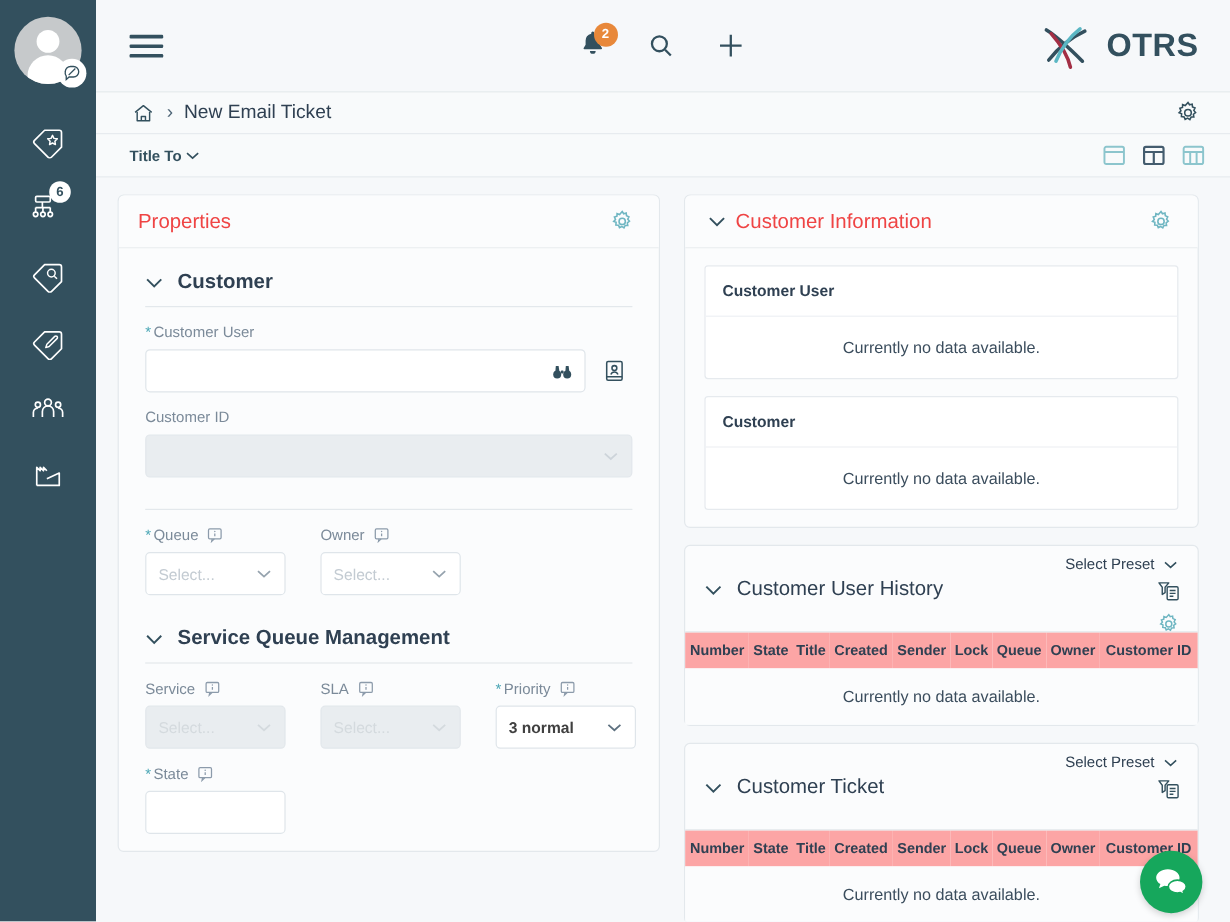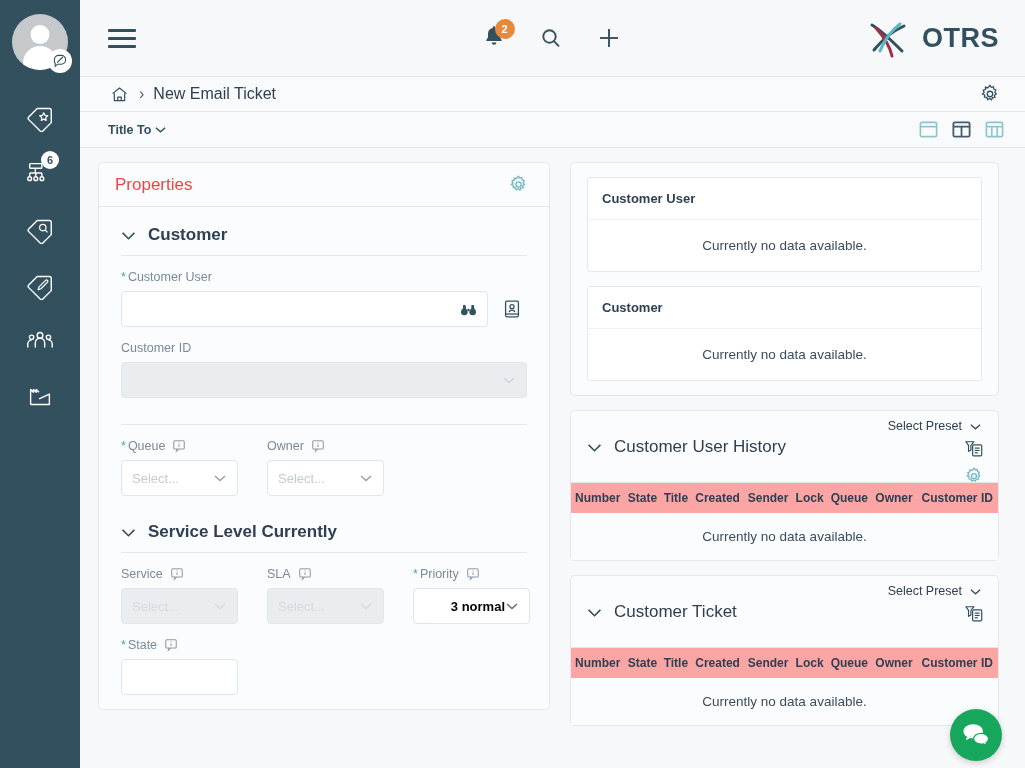--- a/index.html
+++ b/index.html
@@ -155,21 +155,21 @@
     width: 30px; height: 32px;
     display: flex; align-items: center; justify-content: center;
     cursor: pointer;
   }
   .select {
     height: 36px; border-radius: 4px;
     border: 1px solid #dfe5ea; background: #fff;
     display: flex; align-items: center; padding: 0 10px;
     font-size: 13px; cursor: pointer;
   }
-  .select .val { flex: 1; color: #000000; font-weight: bold; text-align: right; }
+  .select .val { flex: 1; color: #404040; font-weight: bold; }
   .select .ph { flex: 1; color: #c3cbd2; }
   .select.disabled { background: #e9edf0; border-color: #e2e7eb; cursor: default; }
   .select.disabled .ph { color: #d4dade; }
   .select.full { width: 100%; }
   .grid-2 { display: flex; gap: 29px; }
   .grid-3 { display: flex; gap: 29px; }
   .cell-sm { width: 117px; flex: 0 0 117px; }
 
   
   .subcard { border: 1px solid #e6eaee; background: #fff; border-radius: 3px; margin-bottom: 14px; }
@@ -483,21 +483,21 @@
                   </div>
                 </div>
               </div>
             </div>
 
             <div class="section" style="padding-top:26px">
               <div class="section-head">
                 <svg width="15" height="15" viewBox="0 0 14 14" fill="none" stroke="#33505e" stroke-width="1.5">
                   <path d="M1.5 4.5 7 10l5.5-5.5"></path>
                 </svg>
-                <span class="section-title">Service Level Currently</span>
+                <span class="section-title">Service Queue Management</span>
               </div>
               <div class="section-rule"></div>
 
               <div class="field grid-3">
                 <div class="cell-sm">
                   <div class="field-label">
                     <span>Service</span>
                     <span>
                       <svg width="14" height="14" viewBox="0 0 16 16" fill="none" stroke="#8c9bab" stroke-width="1.2">
                         <rect x="2" y="2" width="12" height="9.5" rx="1.2"></rect>
@@ -572,20 +572,35 @@
               </div>
             </div>
 
           </div>
         </div>
       </div>
 
       <div class="col-right">
 
         <div class="card">
+          <div class="card-head">
+            <span class="icon-btn" style="width:20px">
+              <svg width="15" height="15" viewBox="0 0 14 14" fill="none" stroke="#33505e" stroke-width="1.5">
+                  <path d="M1.5 4.5 7 10l5.5-5.5"></path>
+                </svg>
+            </span>
+            <span class="card-title" style="margin-left:6px">Customer Information</span>
+            <span class="spacer"></span>
+            <span class="icon-btn">
+              <svg width="21" height="21" viewBox="0 0 24 24" fill="none" stroke="#6fb6c2" stroke-width="1.5">
+                <circle cx="12" cy="12" r="3"></circle>
+                <path d="M12 2.6l1.4 2.1 2.4-.6.3 2.5 2.3 1-1.1 2.3 1.6 1.9-2 1.5.4 2.5-2.5.1-1.1 2.3-2.1-1.4-2.2 1.2-.9-2.3-2.5-.3.2-2.5L3.9 12l1.7-1.8-1-2.3 2.4-.8.1-2.5 2.4.8Z"></path>
+              </svg>
+            </span>
+          </div>
           <div style="padding:14px 16px">
             <div class="subcard">
               <div class="subcard-head">Customer User</div>
               <div class="subcard-body">Currently no data available.</div>
             </div>
             <div class="subcard">
               <div class="subcard-head">Customer</div>
               <div class="subcard-body">Currently no data available.</div>
             </div>
           </div>

